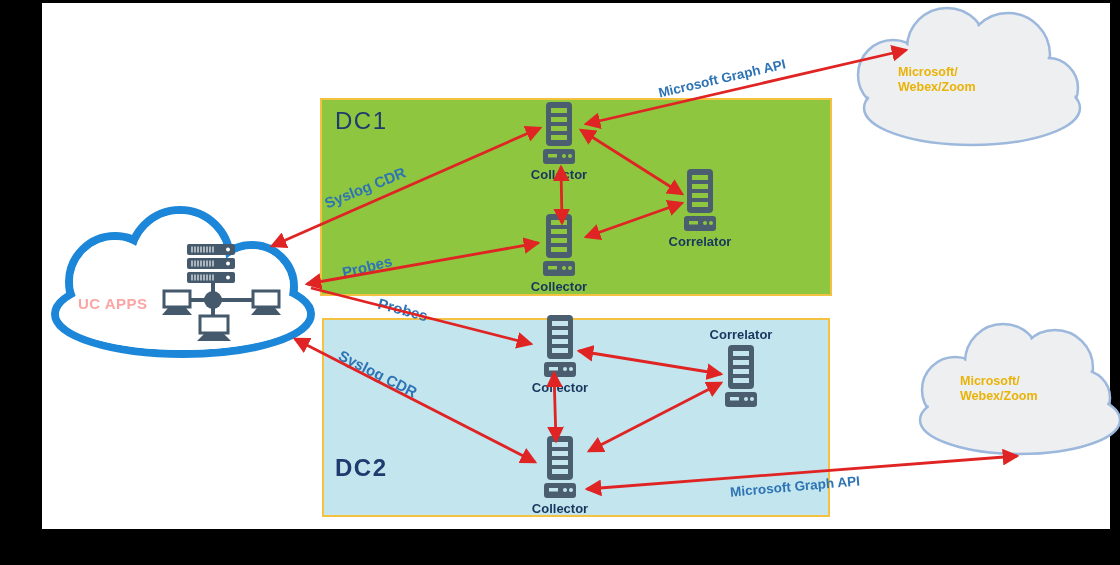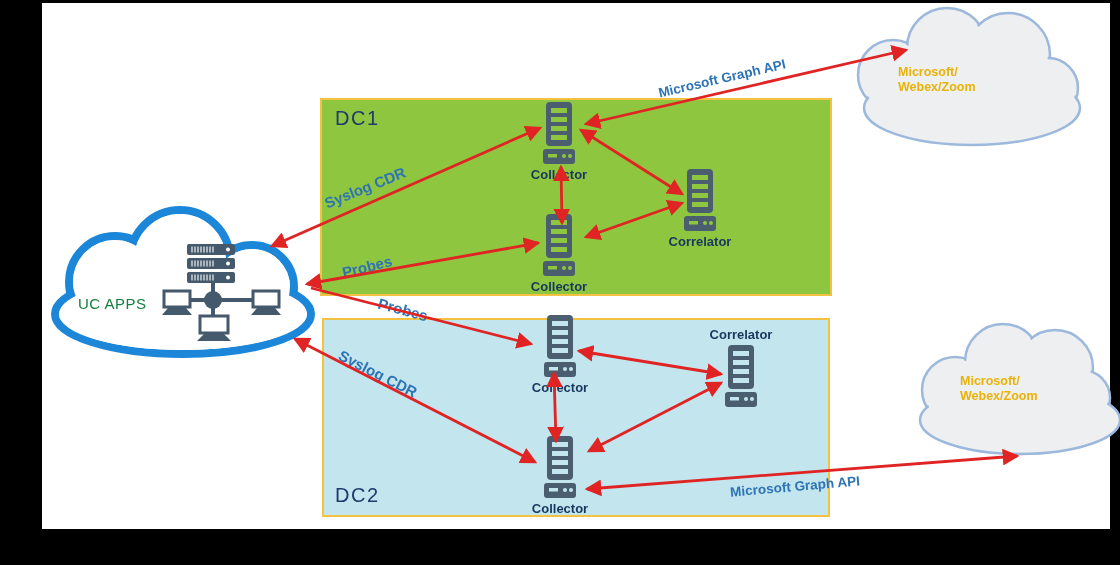--- a/index.html
+++ b/index.html
@@ -3,41 +3,41 @@
 <meta charset="utf-8">
 <style>
   html,body{margin:0;padding:0;background:#000;}
   body{width:1120px;height:565px;overflow:hidden;font-family:"Liberation Sans",sans-serif;}
   #stage{position:relative;width:1120px;height:565px;background:#000;}
   #canvas{position:absolute;left:42px;top:3px;width:1068px;height:526px;background:#fff;}
 
   .zone{position:absolute;border:2px solid #F2C240;box-sizing:border-box;}
   #dc1{left:320px;top:98px;width:512px;height:198px;background:#8EC63F;}
   #dc2{left:322px;top:318px;width:508px;height:199px;background:#C3E5EE;}
-  .zone-title{position:absolute;font-size:20px;letter-spacing:1.5px;color:#1F3A6E;}
+  .zone-title{position:absolute;font-size:24px;letter-spacing:1.5px;color:#1F3A6E;}
   #dc1-title{left:335px;top:107px;}
-  #dc2-title{left:335px;top:484px;}
+  #dc2-title{left:335px;top:454px;font-weight:bold;}
 
   .node{position:absolute;width:90px;display:flex;flex-direction:column;align-items:center;z-index:4;}
   .node.label-above{flex-direction:column-reverse;}
   .node-label{font-size:13px;font-weight:bold;color:#17375E;margin-top:3px;white-space:nowrap;}
   .node.label-above .node-label{margin-top:0;margin-bottom:3px;}
   .server-icon{width:34px;height:62px;}
   .server-icon svg{display:block;}
   .slot{fill:var(--slot);}
 
   .flow-label{position:absolute;width:150px;text-align:center;font-weight:bold;color:#2E74B5;z-index:3;white-space:nowrap;}
   .fl-big{font-size:15px;}
   .fl-sm{font-size:13.5px;}
 
   #svg-overlay{position:absolute;left:0;top:0;z-index:5;pointer-events:none;}
   #clouds-svg{position:absolute;left:0;top:0;z-index:2;pointer-events:none;}
 
   .cloud-text{position:absolute;font-weight:bold;color:#eab308;font-size:12.5px;line-height:1.2;z-index:6;}
-  #uc-apps-label{position:absolute;left:78px;top:295px;width:70px;font-weight:normal;font-size:15px;color:#15803d;letter-spacing:0.5px;z-index:6;}
+  #uc-apps-label{position:absolute;left:78px;top:295px;width:70px;font-weight:bold;font-size:15px;color:#fca5a5;letter-spacing:0.5px;z-index:6;}
   #cloud-top-text{left:898px;top:65px;width:110px;}
   #cloud-bottom-text{left:960px;top:374px;width:110px;}
 </style>
 </head>
 <body>
 
 <div id="stage">
   <div id="canvas"></div>
 
   <div class="zone" id="dc1"></div>

